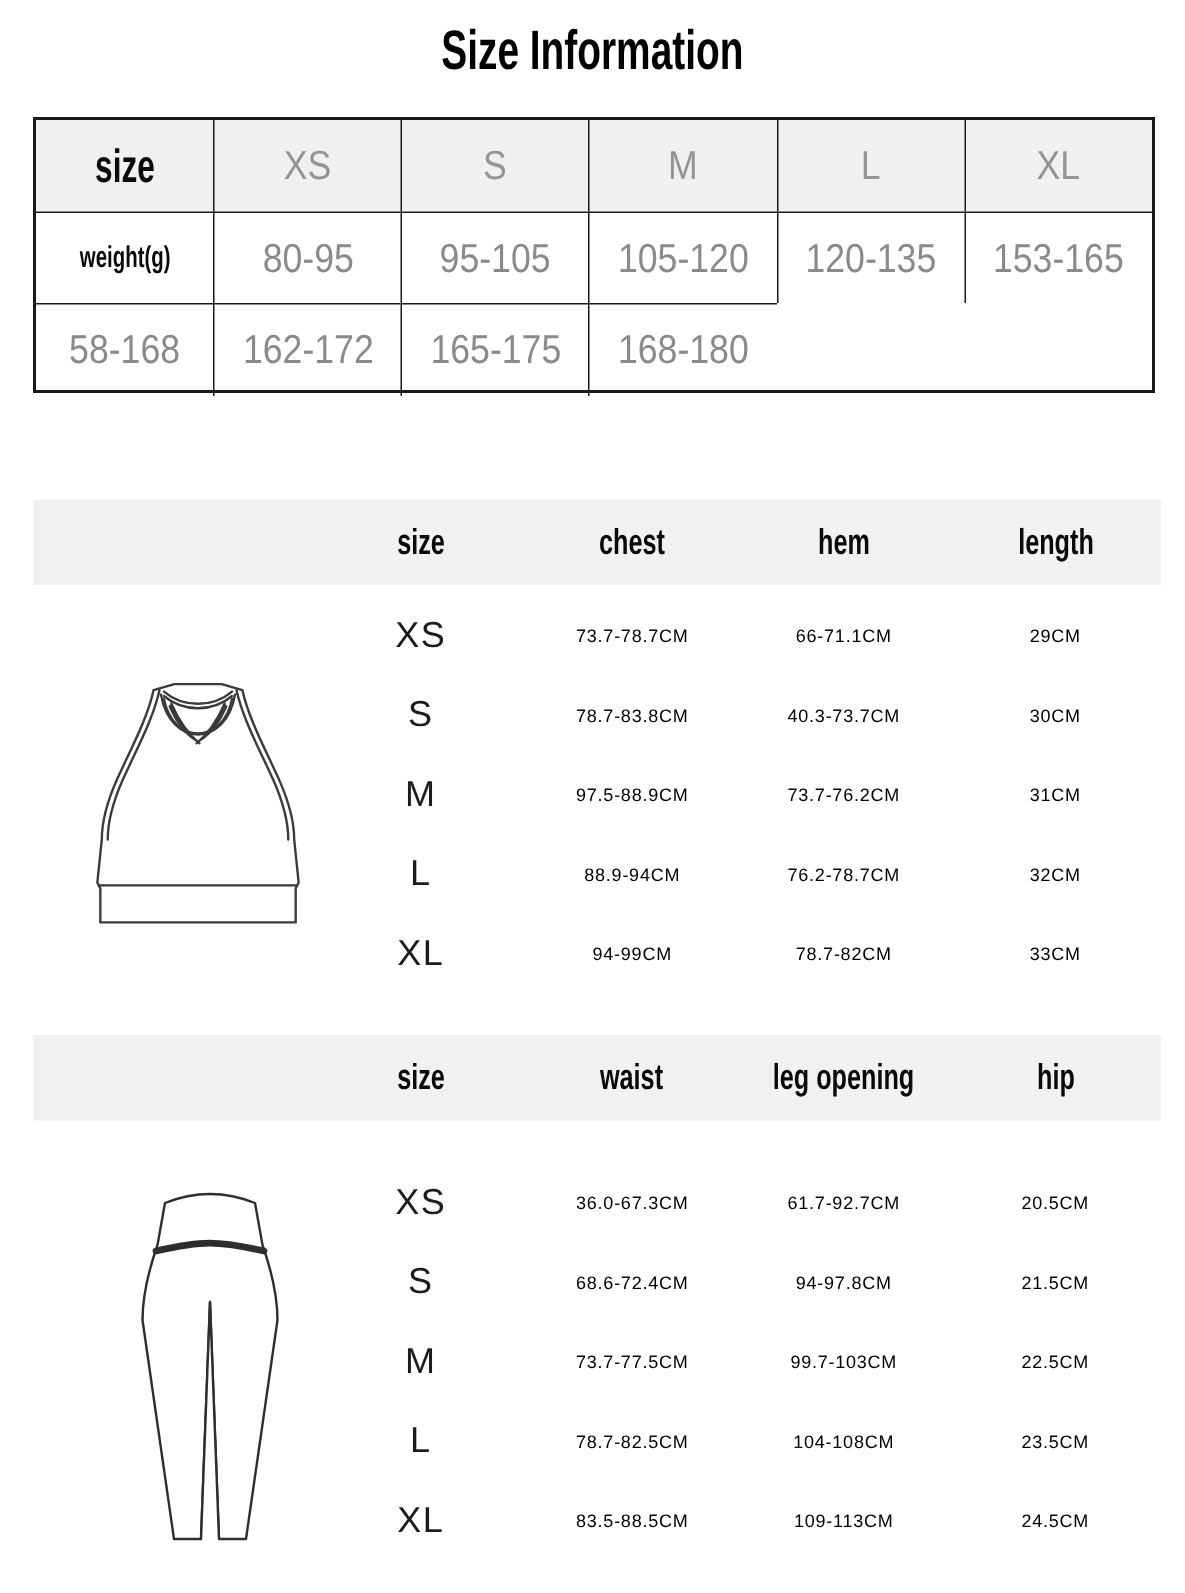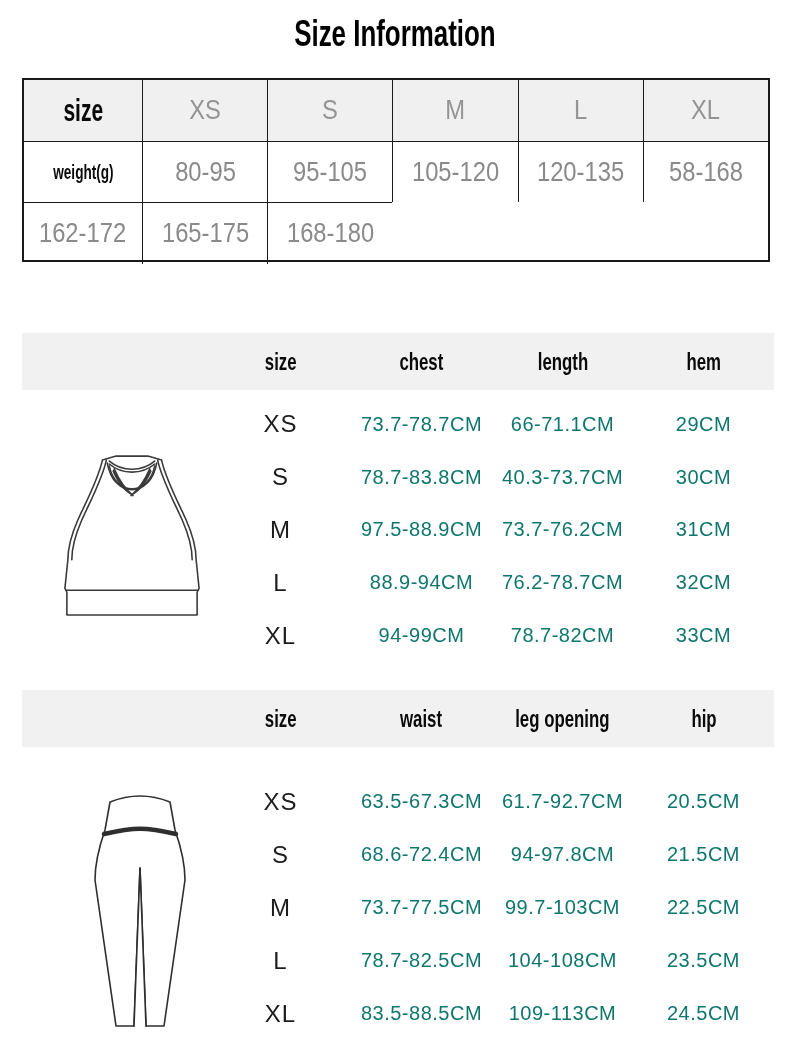--- a/index.html
+++ b/index.html
@@ -39,21 +39,21 @@
   }
   .strip .spacer{width:188px;flex:none;}
   .strip .col{flex:1;text-align:center;font-size:24px;font-weight:bold;color:#0a0a0a;}
   .strip .col span{display:inline-block;transform:scaleX(0.70);transform-origin:center;white-space:nowrap;}
 
   .rows-area{position:absolute;left:22px;width:752px;display:flex;flex-direction:column;}
   .g-row{flex:1;display:flex;align-items:center;}
   .g-row .spacer{width:188px;flex:none;}
   .g-row .col{flex:1;text-align:center;}
   .g-size{font-size:24px;color:#1c1c1c;letter-spacing:1px;}
-  .g-val{font-size:20px;color:#0f766e;letter-spacing:0.5px;white-space:nowrap;}
+  .g-val{font-size:12px;color:#000000;letter-spacing:0.5px;white-space:nowrap;}
 
   .illus{position:absolute;}
 
   svg{display:block;}
 </style>
 </head>
 <body>
 
 <div id="page">
 
@@ -91,39 +91,42 @@
         <span class="t1-val">95-105</span>
       </div>
     <div class="t1-cell">
         <span class="t1-val">105-120</span>
       </div>
     <div class="t1-cell">
         <span class="t1-val">120-135</span>
       </div>
 
     <div class="t1-cell">
+        <span class="t1-val">153-165</span>
+      </div>
+    <div class="t1-cell">
         <span class="t1-val">58-168</span>
       </div>
     <div class="t1-cell">
         <span class="t1-val">162-172</span>
       </div>
     <div class="t1-cell">
         <span class="t1-val">165-175</span>
       </div>
     <div class="t1-cell">
         <span class="t1-val">168-180</span>
       </div>
   </div>
 
   <div class="strip" style="top:333px;">
     <div class="spacer"></div>
     <div class="col"><span>size</span></div>
     <div class="col"><span>chest</span></div>
+    <div class="col"><span>hem</span></div>
     <div class="col"><span>length</span></div>
-    <div class="col"><span>hem</span></div>
   </div>
 
   <div class="illus" style="left:58px;top:452px;">
     <svg width="148" height="172" viewBox="0 0 150 172" fill="none" stroke="#3a3a3a" stroke-width="1.6" stroke-linejoin="round" stroke-linecap="round">
 
       <path d="M45,7 C41,26 29,48 20,68 C13,84 10,96 10,108 L7,137 L9,141 L9,164 L141,164 L141,141 L143,137 L140,108 C140,96 137,84 130,68 C121,48 109,26 105,7 L91,3 L59,3 Z" fill="#ffffff"></path>
 
       <path d="M49,7 C45,26 33,48 24,68 C17,84 14,96 14,108"></path>
       <path d="M101,7 C105,26 117,48 126,68 C133,84 136,96 136,108"></path>
 
@@ -197,21 +200,21 @@
       <path d="M44,236 L50,78 L56,236" fill="#ffffff"></path>
 
       <path d="M14,44 C45,37 55,37 86,44" stroke-width="4.5"></path>
     </svg>
   </div>
 
   <div class="rows-area" style="top:775px;height:265px;">
     <div class="g-row">
       <div class="spacer"></div>
       <div class="col g-size">XS</div>
-      <div class="col g-val">63.5-67.3CM</div>
+      <div class="col g-val">36.0-67.3CM</div>
       <div class="col g-val">61.7-92.7CM</div>
       <div class="col g-val">20.5CM</div>
     </div>
     <div class="g-row">
       <div class="spacer"></div>
       <div class="col g-size">S</div>
       <div class="col g-val">68.6-72.4CM</div>
       <div class="col g-val">94-97.8CM</div>
       <div class="col g-val">21.5CM</div>
     </div>

